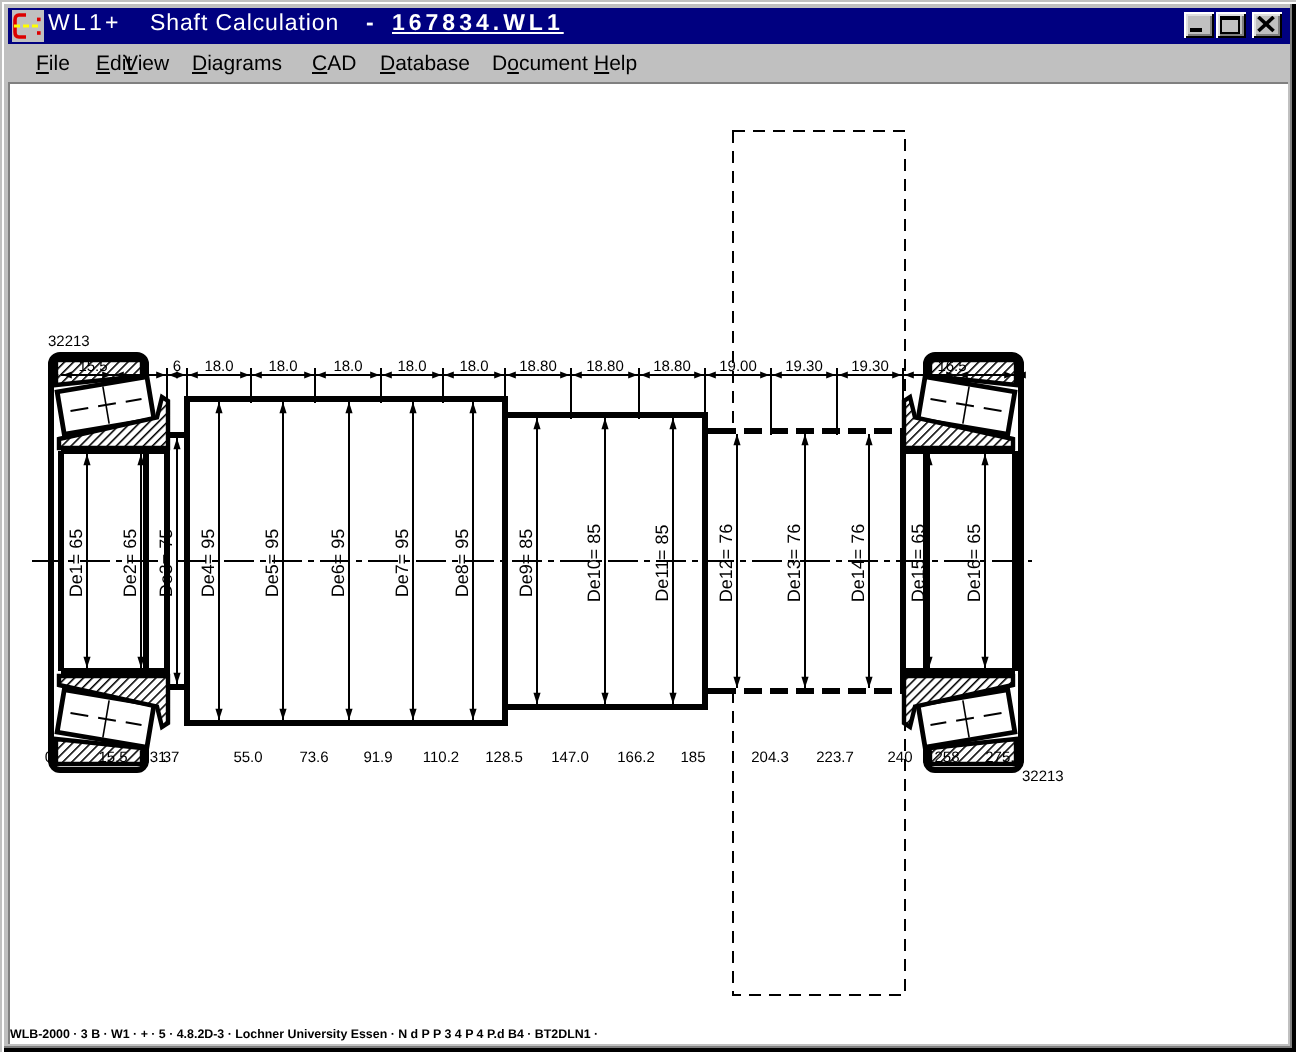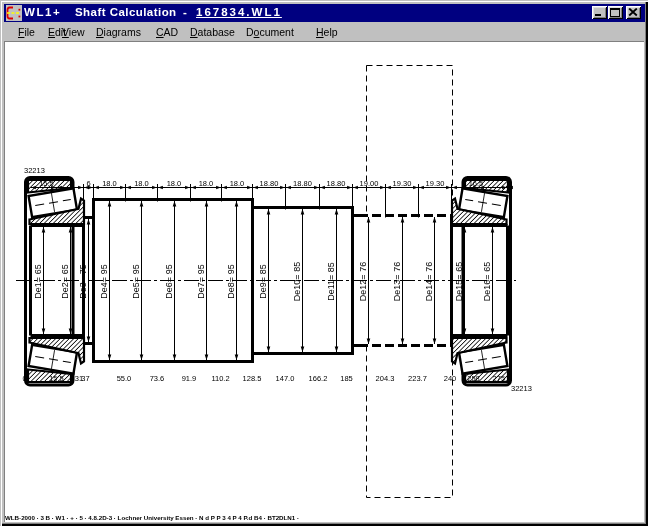--- a/index.html
+++ b/index.html
@@ -14,22 +14,22 @@
 <div class="abs" style="left:4px;top:4px;width:641px;height:18px;background:#000080;"></div>
 
 <svg class="abs" style="left:6px;top:5px" width="16" height="16" viewBox="0 0 16 16">
  <rect x="0" y="0" width="16" height="16" fill="#c0c0c0"></rect>
  <path d="M7 2.5 H3.5 Q1.5 2.5 1.5 5 V11 Q1.5 13.5 3.5 13.5 H7" fill="none" stroke="#dd0000" stroke-width="1.8"></path>
  <line x1="1" y1="8" x2="13.5" y2="8" stroke="#ffff00" stroke-width="1.6" stroke-dasharray="3 1.5"></line>
  <rect x="12.5" y="3.8" width="1.8" height="1.8" fill="#dd0000"></rect>
  <rect x="12.5" y="10.6" width="1.8" height="1.8" fill="#dd0000"></rect>
 </svg>
 
-<div class="abs" style="left:24px;top:5.5px;color:#fff;font-weight:bold;font-size:11.5px;letter-spacing:1.6px;white-space:nowrap;">WL1+</div>
-<div class="abs" style="left:75px;top:5.5px;color:#fff;font-weight:bold;font-size:11.5px;letter-spacing:0.45px;white-space:nowrap;">Shaft Calculation</div>
+<div class="abs" style="left:24px;top:5.5px;color:#fff;font-weight:normal;font-size:11.5px;letter-spacing:1.6px;white-space:nowrap;">WL1+</div>
+<div class="abs" style="left:75px;top:5.5px;color:#fff;font-weight:normal;font-size:11.5px;letter-spacing:0.45px;white-space:nowrap;">Shaft Calculation</div>
 <div class="abs" style="left:183px;top:5.5px;color:#fff;font-weight:bold;font-size:11.5px;">-</div>
 <div class="abs" style="left:196px;top:5.5px;color:#fff;font-weight:bold;font-size:11.5px;letter-spacing:2px;white-space:nowrap;text-decoration:underline;">167834.WL1</div>
 
 <div class="abs" style="left:592px;top:6px;width:15px;height:13px;background:#c0c0c0;
  box-shadow:inset 1px 1px 0 #fff, inset -1px -1px 0 #000, inset 2px 2px 0 #dfdfdf, inset -2px -2px 0 #808080;">
  <div class="abs" style="left:3px;top:8px;width:6px;height:2px;background:#000;"></div>
   </div>
 
 <div class="abs" style="left:608px;top:6px;width:15px;height:13px;background:#c0c0c0;
  box-shadow:inset 1px 1px 0 #fff, inset -1px -1px 0 #000, inset 2px 2px 0 #dfdfdf, inset -2px -2px 0 #808080;">
@@ -45,21 +45,21 @@
 
 <div class="abs" style="left:4px;top:22px;width:641px;height:19px;background:#c0c0c0;"></div>
 <div class="abs" style="left:0;top:26px;font-size:10.5px;color:#000;white-space:nowrap;">
 <span class="abs" style="left:18px"><u>F</u>ile</span>
 <span class="abs" style="left:48px"><u>E</u>dit</span>
 <span class="abs" style="left:62px"><u>V</u>iew</span>
 <span class="abs" style="left:96px"><u>D</u>iagrams</span>
 <span class="abs" style="left:156px"><u>C</u>AD</span>
 <span class="abs" style="left:190px"><u>D</u>atabase</span>
 <span class="abs" style="left:246px">D<u>o</u>cument</span>
-<span class="abs" style="left:316px"><u>H</u>elp</span>
+<span class="abs" style="left:297px"><u>H</u>elp</span>
 </div>
 
 <div class="abs" style="left:4px;top:41px;width:639px;height:480px;background:#fff;border-top:1px solid #808080;border-left:1px solid #808080;"></div>
 
 <svg class="abs" style="left:0;top:0" width="648" height="526" viewBox="0 0 648 526">
 <defs>
       <pattern id="hp" width="3.2" height="3.2" patternUnits="userSpaceOnUse" patternTransform="rotate(45)">
         <rect width="3.2" height="3.2" fill="#fff"></rect>
         <line x1="0" y1="0" x2="0" y2="3.2" stroke="#000" stroke-width="1.55"></line>
       </pattern>

